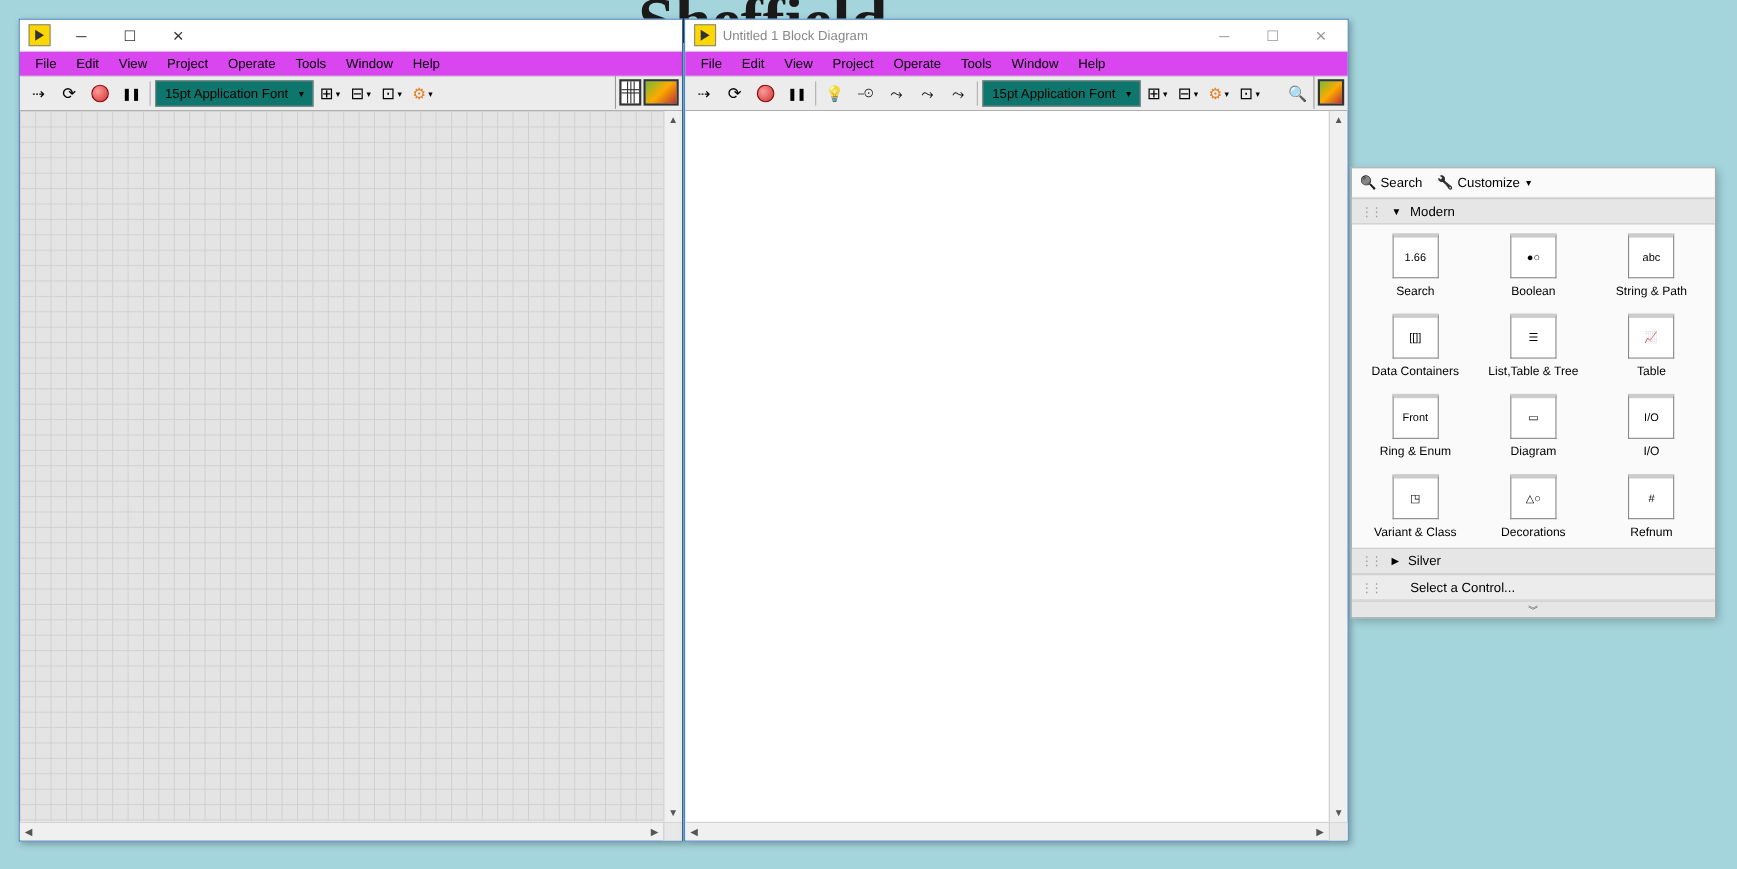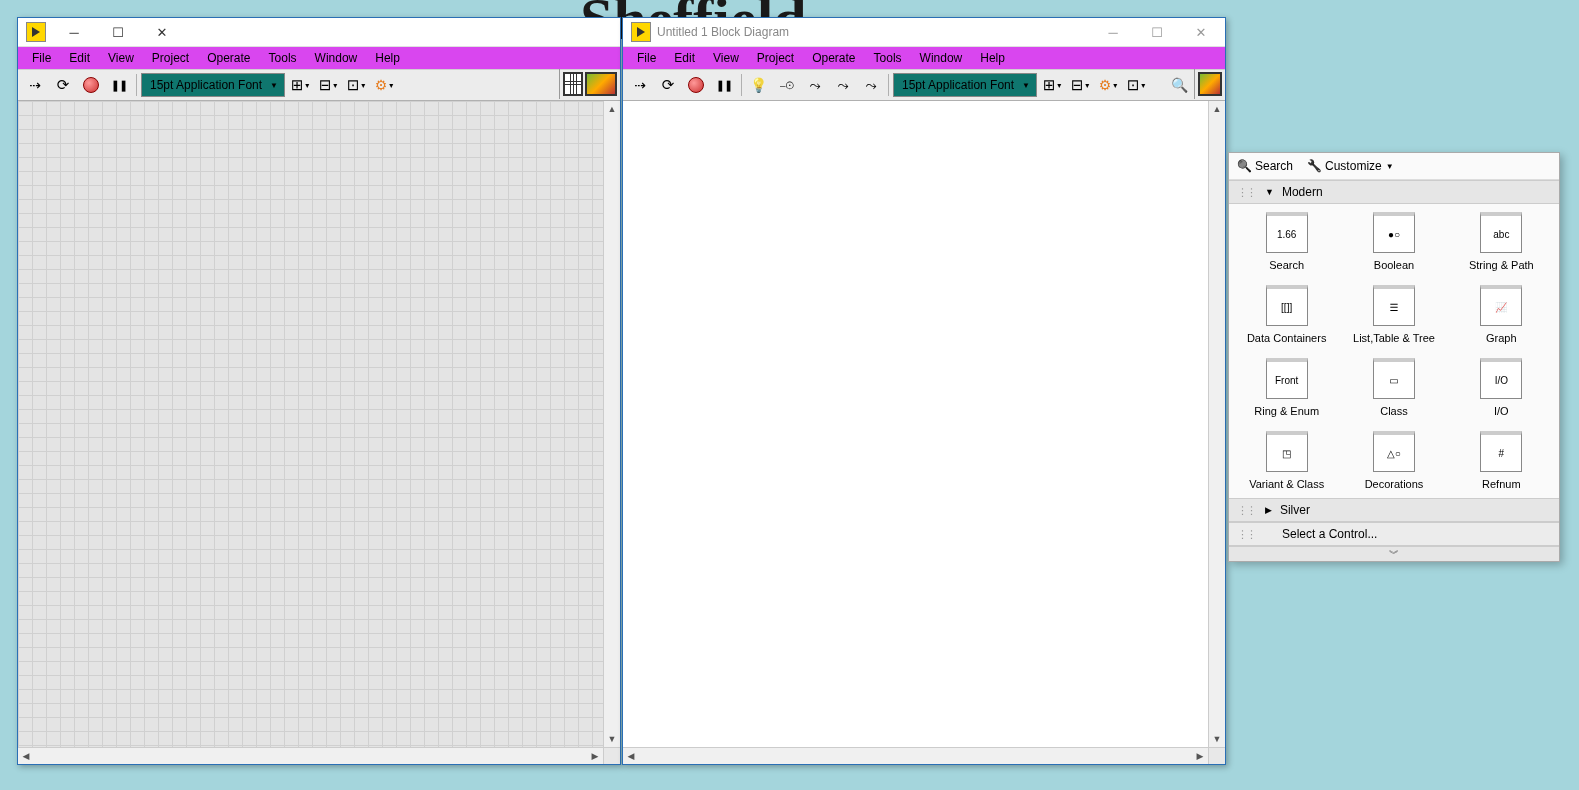--- a/index.html
+++ b/index.html
@@ -239,29 +239,29 @@
       <div class="pitem">
         <div class="ico">[[]]</div>
         <span>Data Containers</span>
       </div>
       <div class="pitem">
         <div class="ico">☰</div>
         <span>List,Table &amp; Tree</span>
       </div>
       <div class="pitem">
         <div class="ico">📈</div>
-        <span>Graph</span>
+        <span>Table</span>
       </div>
       <div class="pitem">
         <div class="ico">Front</div>
         <span>Ring &amp; Enum</span>
       </div>
       <div class="pitem">
         <div class="ico">▭</div>
-        <span>Class</span>
+        <span>Diagram</span>
       </div>
       <div class="pitem">
         <div class="ico">I/O</div>
         <span>I/O</span>
       </div>
       <div class="pitem">
         <div class="ico">◳</div>
         <span>Variant &amp; Class</span>
       </div>
       <div class="pitem">

